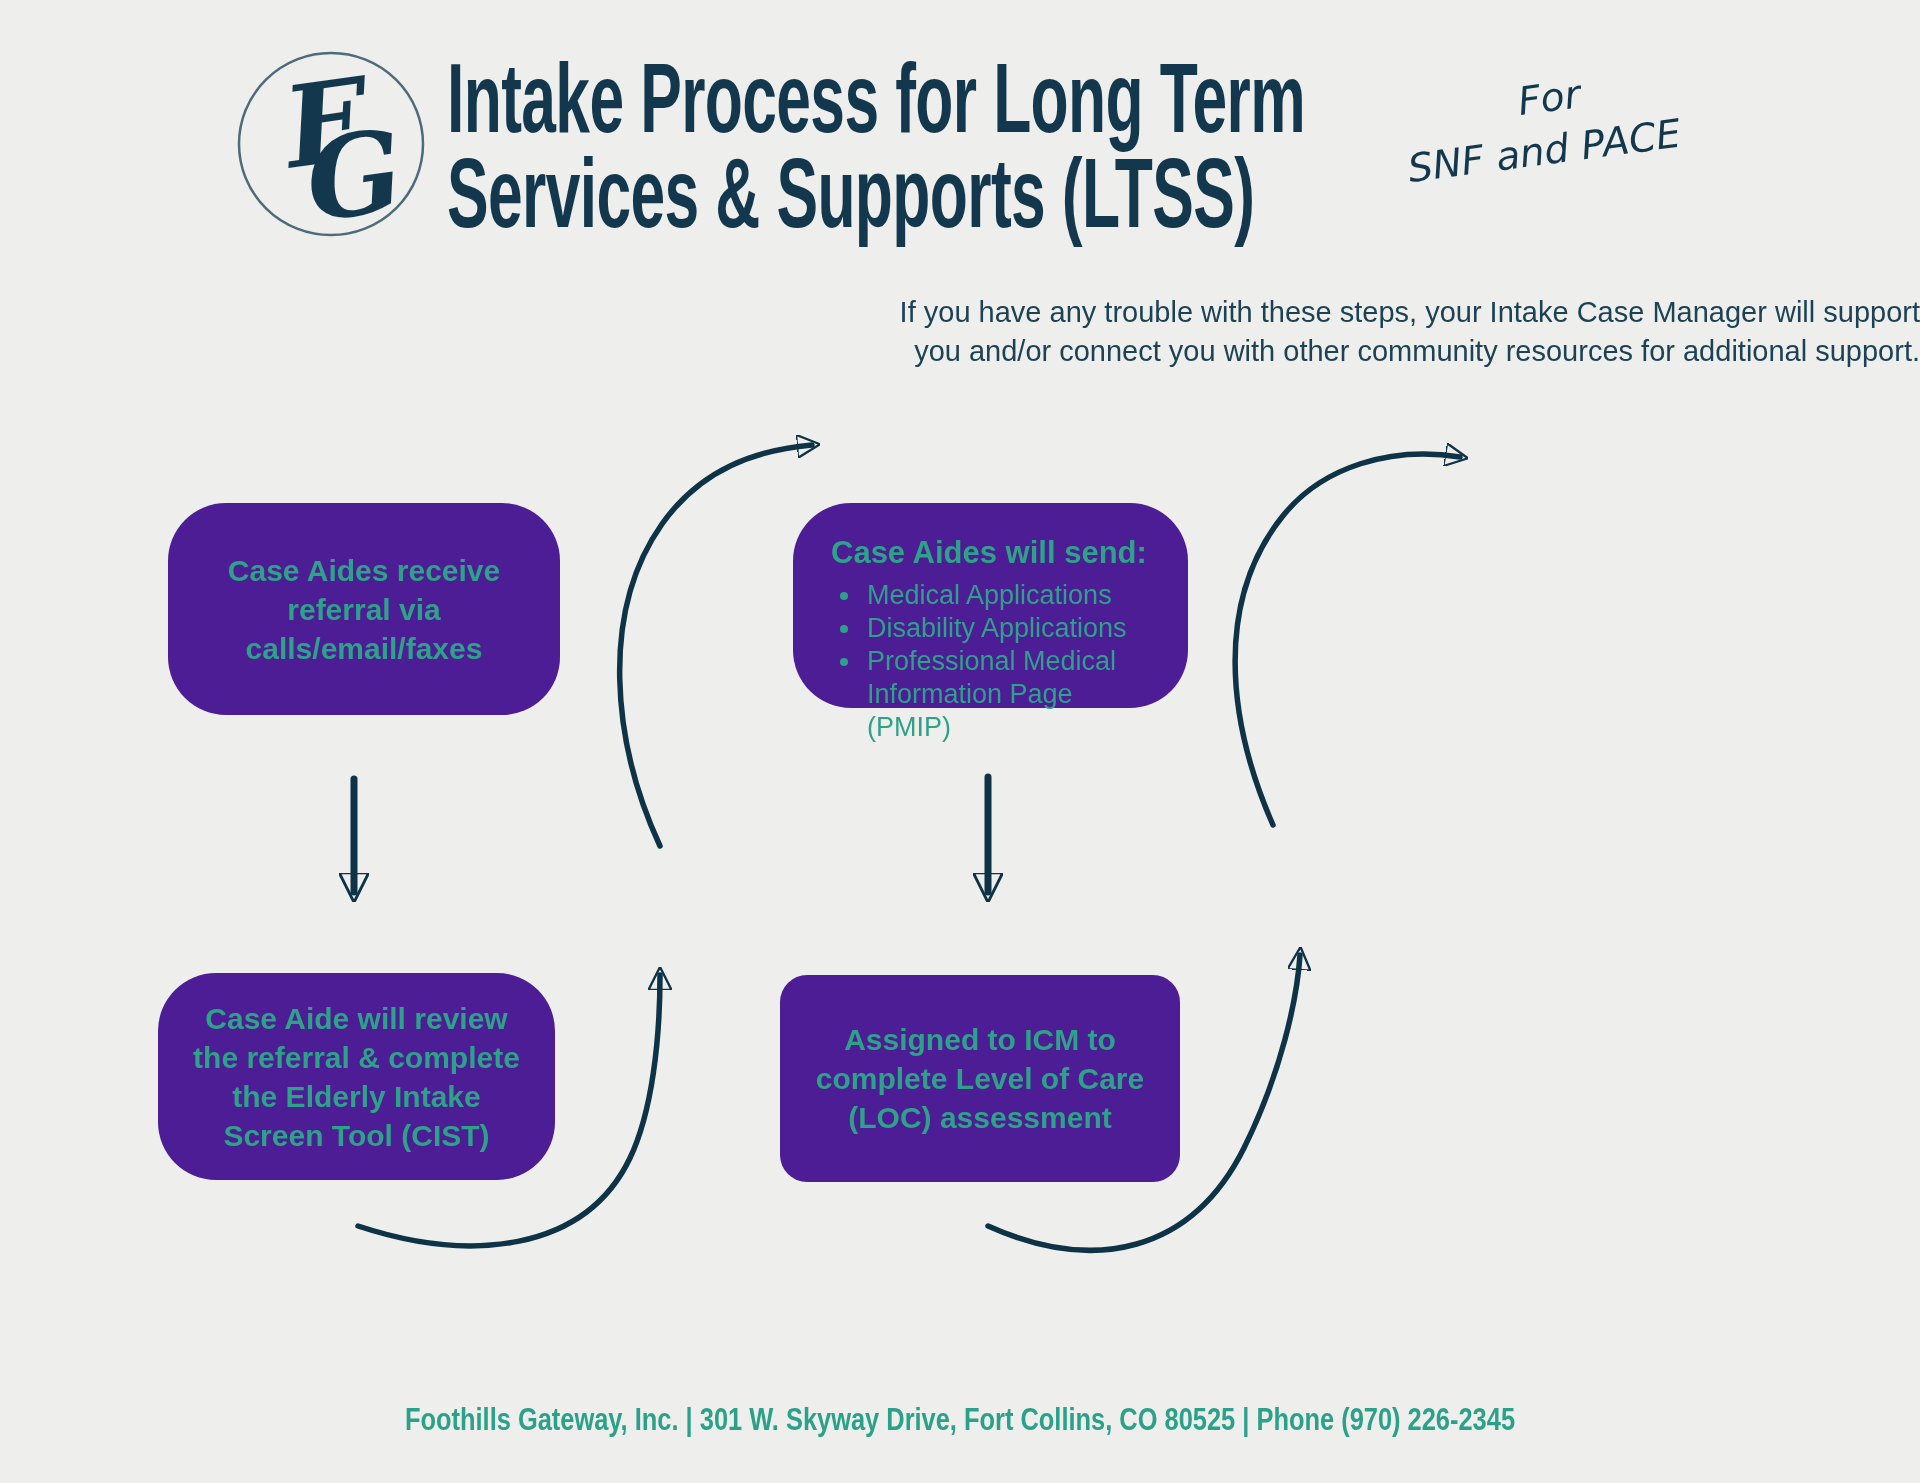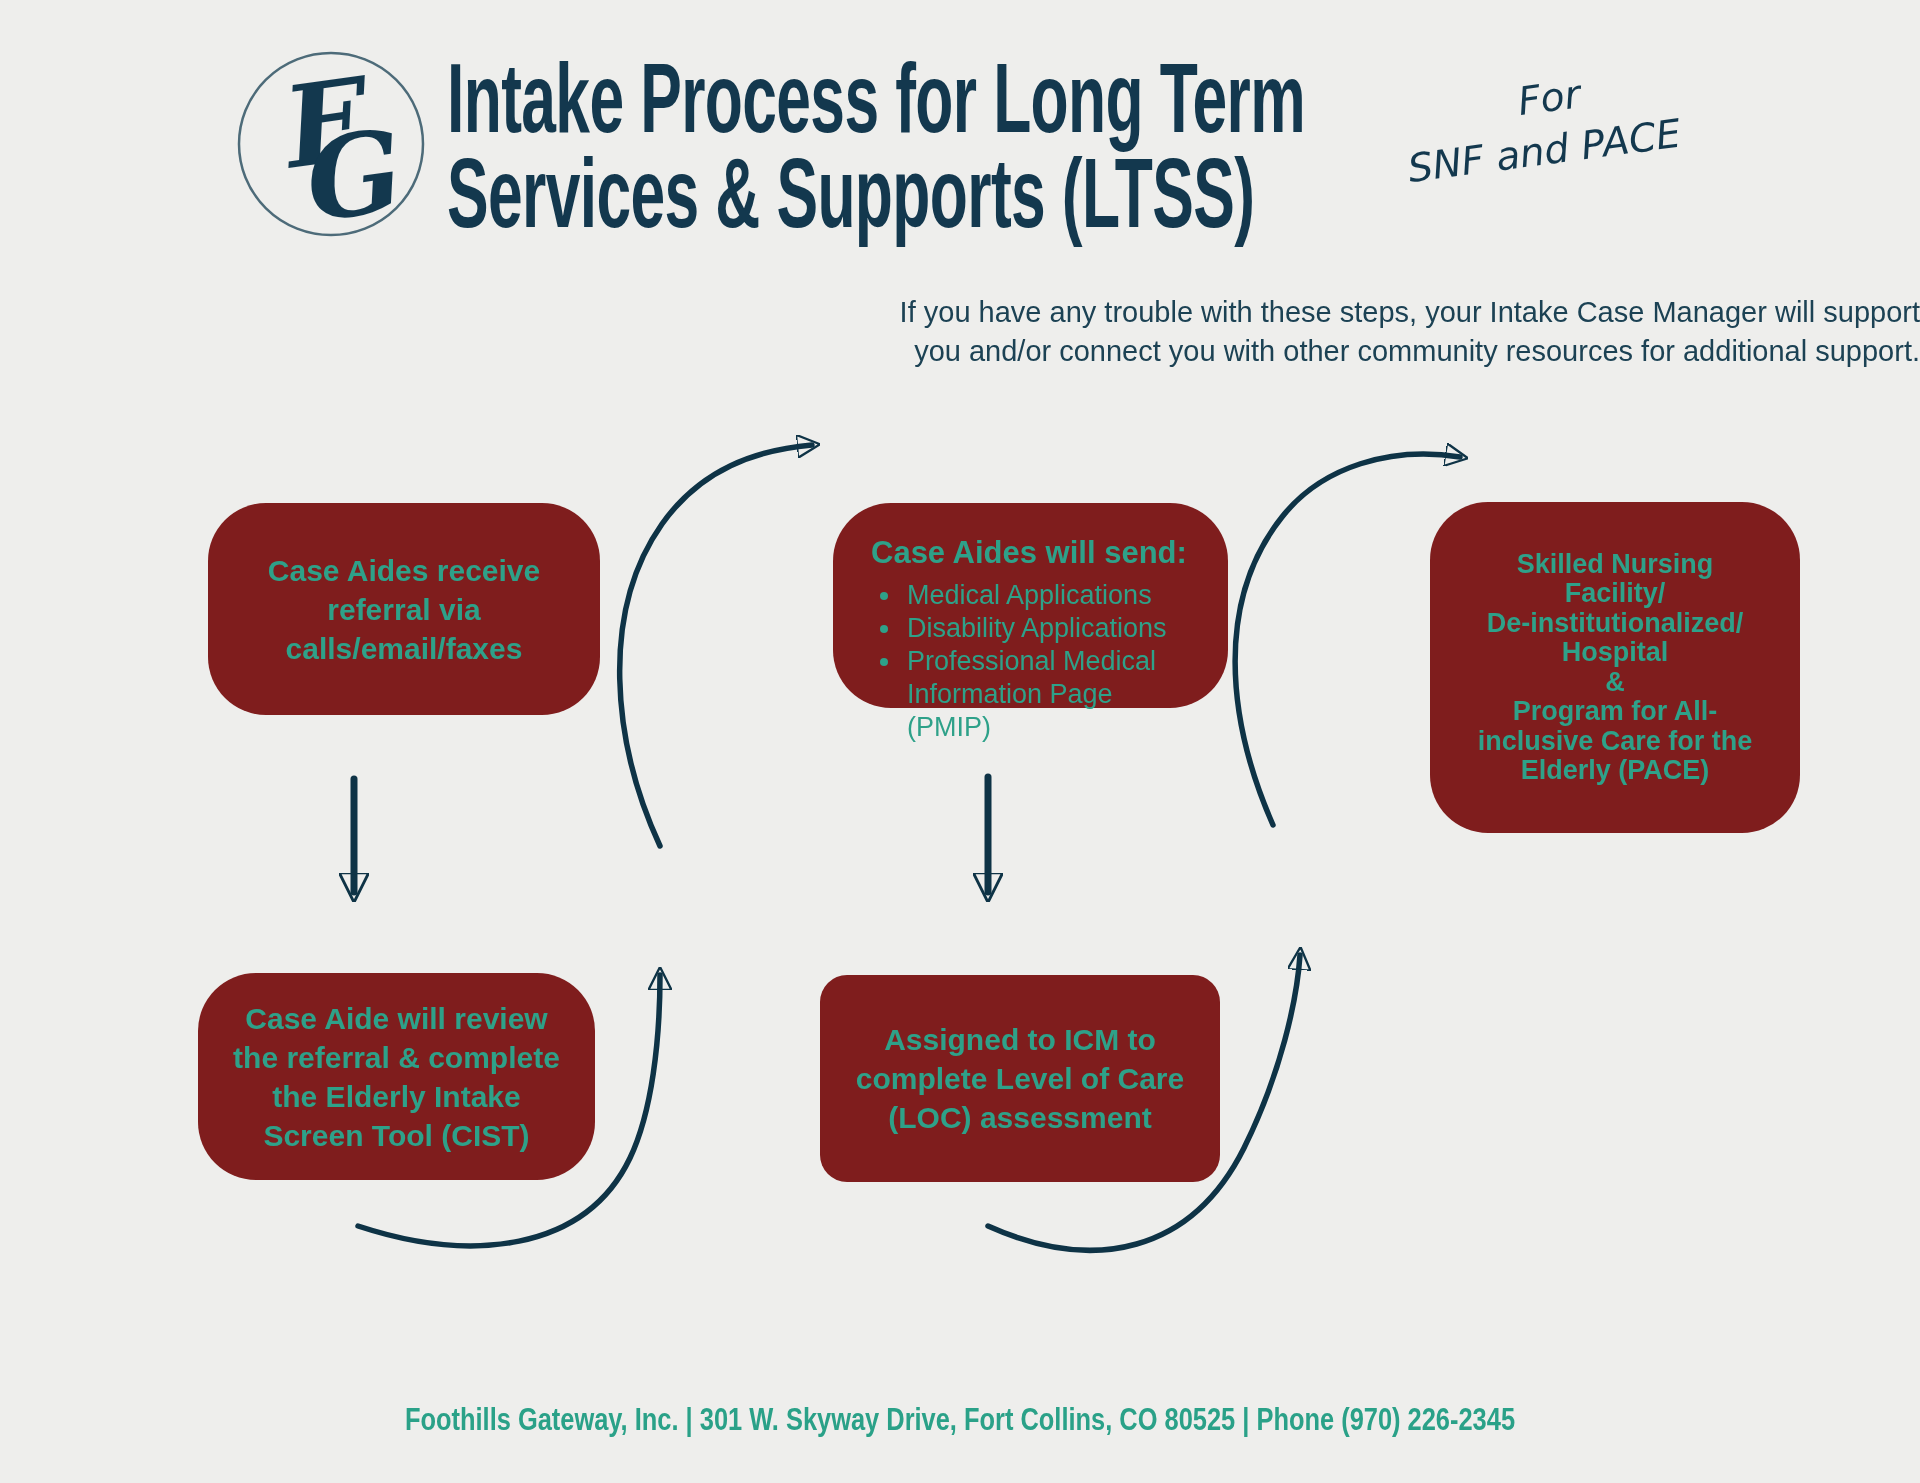--- a/index.html
+++ b/index.html
@@ -26,22 +26,22 @@
   .tagline .l1 { margin-left:118px; }
 
   .subtitle {
     position:absolute; left:0; right:0; top:293px;
     text-align:right; color:#1c4254;
     font-size:29px; line-height:39px;
   }
 
   
   .box {
-    position:absolute; background:#7f1d1d; border-radius:58px;
-    color:#2ea189; font-weight:bold; box-sizing:border-box;margin-left:40px;
+    position:absolute; background:#4c1d95; border-radius:58px;
+    color:#2ea189; font-weight:bold; box-sizing:border-box;
   }
   .center {
     display:flex; flex-direction:column; align-items:center;
     justify-content:center; text-align:center;
   }
   .b1 { left:168px; top:503px; width:392px; height:212px; font-size:30px; line-height:39px; }
   .b2 { left:793px; top:503px; width:395px; height:205px; padding:32px 24px 17px 38px; }
   .b2 .heading { font-size:31px; margin:0 0 8px 0; }
   .b2 ul { margin:0; padding-left:32px; font-weight:normal; font-size:27px; line-height:33px; }
   .b2 li { padding-left:4px; }
@@ -112,30 +112,20 @@
 
   <div class="box b2">
     <div class="heading">Case Aides will send:</div>
     <ul>
       <li>Medical Applications</li>
       <li>Disability Applications</li>
       <li>Professional Medical Information Page (PMIP)</li>
     </ul>
   </div>
 
-  <div class="box b3 center">
-    <div>Skilled Nursing</div>
-    <div>Facility/</div>
-    <div>De-institutionalized/</div>
-    <div>Hospital</div>
-    <div>&amp;</div>
-    <div>Program for All-</div>
-    <div>inclusive Care for the</div>
-    <div>Elderly (PACE)</div>
-  </div>
 
   <div class="box b4 center">
     <div>Case Aide will review</div>
     <div>the referral &amp; complete</div>
     <div>the Elderly Intake</div>
     <div>Screen Tool (CIST)</div>
   </div>
 
   <div class="box b5 center">
     <div>Assigned to ICM to</div>

